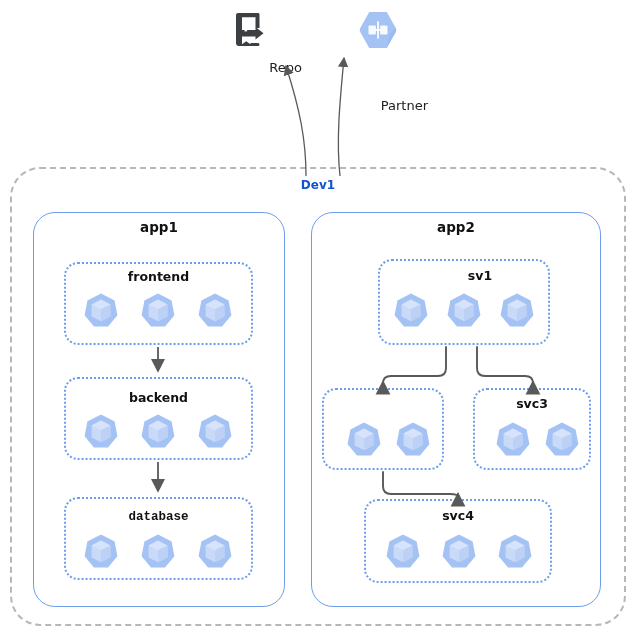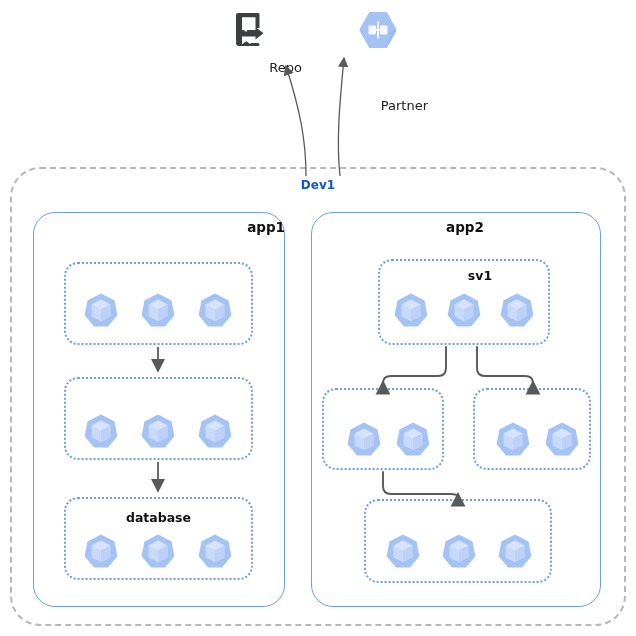--- a/index.html
+++ b/index.html
@@ -59,23 +59,24 @@
       <rect x="19.2" y="21.1" width="5.6" height="1.9" fill="#ffffff" opacity="0.92"></rect>
       <rect x="21.1" y="13.4" width="1.9" height="17.2" fill="#ffffff" opacity="0.92"></rect>
     </svg>
   </div>
   <div class="ext-label" style="left:328px;top:62px;width:100px;margin-top:36px;">Partner</div>
 
   <div class="env-box" style="left:10px;top:167px;width:616px;height:459px;"></div>
   <div class="env-label" style="left:248px;top:178px;width:140px;">Dev1</div>
 
   <div class="app-box" style="left:33px;top:212px;width:252px;height:395px;"></div>
-  <div class="app-label" style="left:33px;top:219px;width:252px;text-align:right;">app1</div>
+  <div class="app-label" style="left:33px;top:219px;width:252px;">app1</div>
 
   <div class="svc-box" style="left:64px;top:262px;width:189px;height:83px;"></div>
+  <div class="svc-label" style="left:64px;top:269px;width:189px;">frontend</div>
   <div class="pod" style="left:82px;top:291px;">
     <svg viewBox="0 0 38 38">
         <path d="M19 2.6 32.6 9.4 35.4 24.2 26 35.4 12 35.4 2.6 24.2 5.4 9.4 z" fill="#a4c2f4"></path>
         <path d="M19 8.6 28.4 13.4 28.4 25.4 19 30.2 9.6 25.4 9.6 13.4 z" fill="#c9daf8"></path>
         <path d="M19 8.6 28.4 13.4 19 18.2 9.6 13.4 z" fill="#d7e3fa"></path>
         <path d="M19 18.2 28.4 13.4 28.4 25.4 19 30.2 z" fill="#bdd1f6"></path>
       </svg>
   </div>
   <div class="pod" style="left:139px;top:291px;">
     <svg viewBox="0 0 38 38">
@@ -88,20 +89,21 @@
   <div class="pod" style="left:196px;top:291px;">
     <svg viewBox="0 0 38 38">
         <path d="M19 2.6 32.6 9.4 35.4 24.2 26 35.4 12 35.4 2.6 24.2 5.4 9.4 z" fill="#a4c2f4"></path>
         <path d="M19 8.6 28.4 13.4 28.4 25.4 19 30.2 9.6 25.4 9.6 13.4 z" fill="#c9daf8"></path>
         <path d="M19 8.6 28.4 13.4 19 18.2 9.6 13.4 z" fill="#d7e3fa"></path>
         <path d="M19 18.2 28.4 13.4 28.4 25.4 19 30.2 z" fill="#bdd1f6"></path>
       </svg>
   </div>
 
   <div class="svc-box" style="left:64px;top:377px;width:189px;height:83px;"></div>
+  <div class="svc-label" style="left:64px;top:390px;width:189px;">backend</div>
   <div class="pod" style="left:82px;top:412px;">
     <svg viewBox="0 0 38 38">
         <path d="M19 2.6 32.6 9.4 35.4 24.2 26 35.4 12 35.4 2.6 24.2 5.4 9.4 z" fill="#a4c2f4"></path>
         <path d="M19 8.6 28.4 13.4 28.4 25.4 19 30.2 9.6 25.4 9.6 13.4 z" fill="#c9daf8"></path>
         <path d="M19 8.6 28.4 13.4 19 18.2 9.6 13.4 z" fill="#d7e3fa"></path>
         <path d="M19 18.2 28.4 13.4 28.4 25.4 19 30.2 z" fill="#bdd1f6"></path>
       </svg>
   </div>
   <div class="pod" style="left:139px;top:412px;">
     <svg viewBox="0 0 38 38">
@@ -114,21 +116,21 @@
   <div class="pod" style="left:196px;top:412px;">
     <svg viewBox="0 0 38 38">
         <path d="M19 2.6 32.6 9.4 35.4 24.2 26 35.4 12 35.4 2.6 24.2 5.4 9.4 z" fill="#a4c2f4"></path>
         <path d="M19 8.6 28.4 13.4 28.4 25.4 19 30.2 9.6 25.4 9.6 13.4 z" fill="#c9daf8"></path>
         <path d="M19 8.6 28.4 13.4 19 18.2 9.6 13.4 z" fill="#d7e3fa"></path>
         <path d="M19 18.2 28.4 13.4 28.4 25.4 19 30.2 z" fill="#bdd1f6"></path>
       </svg>
   </div>
 
   <div class="svc-box" style="left:64px;top:497px;width:189px;height:83px;"></div>
-  <div class="svc-label" style="left:64px;top:510px;width:189px;">database</div>
+  <div class="svc-label" style="left:64px;top:510px;width:189px;font-family:Liberation Mono, monospace;">database</div>
   <div class="pod" style="left:82px;top:532px;">
     <svg viewBox="0 0 38 38">
         <path d="M19 2.6 32.6 9.4 35.4 24.2 26 35.4 12 35.4 2.6 24.2 5.4 9.4 z" fill="#a4c2f4"></path>
         <path d="M19 8.6 28.4 13.4 28.4 25.4 19 30.2 9.6 25.4 9.6 13.4 z" fill="#c9daf8"></path>
         <path d="M19 8.6 28.4 13.4 19 18.2 9.6 13.4 z" fill="#d7e3fa"></path>
         <path d="M19 18.2 28.4 13.4 28.4 25.4 19 30.2 z" fill="#bdd1f6"></path>
       </svg>
   </div>
   <div class="pod" style="left:139px;top:532px;">
     <svg viewBox="0 0 38 38">
@@ -141,21 +143,21 @@
   <div class="pod" style="left:196px;top:532px;">
     <svg viewBox="0 0 38 38">
         <path d="M19 2.6 32.6 9.4 35.4 24.2 26 35.4 12 35.4 2.6 24.2 5.4 9.4 z" fill="#a4c2f4"></path>
         <path d="M19 8.6 28.4 13.4 28.4 25.4 19 30.2 9.6 25.4 9.6 13.4 z" fill="#c9daf8"></path>
         <path d="M19 8.6 28.4 13.4 19 18.2 9.6 13.4 z" fill="#d7e3fa"></path>
         <path d="M19 18.2 28.4 13.4 28.4 25.4 19 30.2 z" fill="#bdd1f6"></path>
       </svg>
   </div>
 
   <div class="app-box" style="left:311px;top:212px;width:290px;height:395px;"></div>
-  <div class="app-label" style="left:320px;top:219px;width:290px;">app2</div>
+  <div class="app-label" style="left:311px;top:219px;width:290px;">app2</div>
 
   <div class="svc-box" style="left:378px;top:259px;width:172px;height:86px;"></div>
   <div class="svc-label" style="left:394px;top:268px;width:172px;">sv1</div>
   <div class="pod" style="left:392px;top:291px;">
     <svg viewBox="0 0 38 38">
         <path d="M19 2.6 32.6 9.4 35.4 24.2 26 35.4 12 35.4 2.6 24.2 5.4 9.4 z" fill="#a4c2f4"></path>
         <path d="M19 8.6 28.4 13.4 28.4 25.4 19 30.2 9.6 25.4 9.6 13.4 z" fill="#c9daf8"></path>
         <path d="M19 8.6 28.4 13.4 19 18.2 9.6 13.4 z" fill="#d7e3fa"></path>
         <path d="M19 18.2 28.4 13.4 28.4 25.4 19 30.2 z" fill="#bdd1f6"></path>
       </svg>
@@ -189,38 +191,40 @@
   <div class="pod" style="left:394px;top:420px;">
     <svg viewBox="0 0 38 38">
         <path d="M19 2.6 32.6 9.4 35.4 24.2 26 35.4 12 35.4 2.6 24.2 5.4 9.4 z" fill="#a4c2f4"></path>
         <path d="M19 8.6 28.4 13.4 28.4 25.4 19 30.2 9.6 25.4 9.6 13.4 z" fill="#c9daf8"></path>
         <path d="M19 8.6 28.4 13.4 19 18.2 9.6 13.4 z" fill="#d7e3fa"></path>
         <path d="M19 18.2 28.4 13.4 28.4 25.4 19 30.2 z" fill="#bdd1f6"></path>
       </svg>
   </div>
 
   <div class="svc-box" style="left:473px;top:388px;width:118px;height:82px;"></div>
+  <div class="svc-label" style="left:473px;top:396px;width:118px;">svc3</div>
   <div class="pod" style="left:494px;top:420px;">
     <svg viewBox="0 0 38 38">
         <path d="M19 2.6 32.6 9.4 35.4 24.2 26 35.4 12 35.4 2.6 24.2 5.4 9.4 z" fill="#a4c2f4"></path>
         <path d="M19 8.6 28.4 13.4 28.4 25.4 19 30.2 9.6 25.4 9.6 13.4 z" fill="#c9daf8"></path>
         <path d="M19 8.6 28.4 13.4 19 18.2 9.6 13.4 z" fill="#d7e3fa"></path>
         <path d="M19 18.2 28.4 13.4 28.4 25.4 19 30.2 z" fill="#bdd1f6"></path>
       </svg>
   </div>
   <div class="pod" style="left:543px;top:420px;">
     <svg viewBox="0 0 38 38">
         <path d="M19 2.6 32.6 9.4 35.4 24.2 26 35.4 12 35.4 2.6 24.2 5.4 9.4 z" fill="#a4c2f4"></path>
         <path d="M19 8.6 28.4 13.4 28.4 25.4 19 30.2 9.6 25.4 9.6 13.4 z" fill="#c9daf8"></path>
         <path d="M19 8.6 28.4 13.4 19 18.2 9.6 13.4 z" fill="#d7e3fa"></path>
         <path d="M19 18.2 28.4 13.4 28.4 25.4 19 30.2 z" fill="#bdd1f6"></path>
       </svg>
   </div>
 
   <div class="svc-box" style="left:364px;top:499px;width:188px;height:84px;"></div>
+  <div class="svc-label" style="left:364px;top:508px;width:188px;">svc4</div>
   <div class="pod" style="left:384px;top:532px;">
     <svg viewBox="0 0 38 38">
         <path d="M19 2.6 32.6 9.4 35.4 24.2 26 35.4 12 35.4 2.6 24.2 5.4 9.4 z" fill="#a4c2f4"></path>
         <path d="M19 8.6 28.4 13.4 28.4 25.4 19 30.2 9.6 25.4 9.6 13.4 z" fill="#c9daf8"></path>
         <path d="M19 8.6 28.4 13.4 19 18.2 9.6 13.4 z" fill="#d7e3fa"></path>
         <path d="M19 18.2 28.4 13.4 28.4 25.4 19 30.2 z" fill="#bdd1f6"></path>
       </svg>
   </div>
   <div class="pod" style="left:440px;top:532px;">
     <svg viewBox="0 0 38 38">

